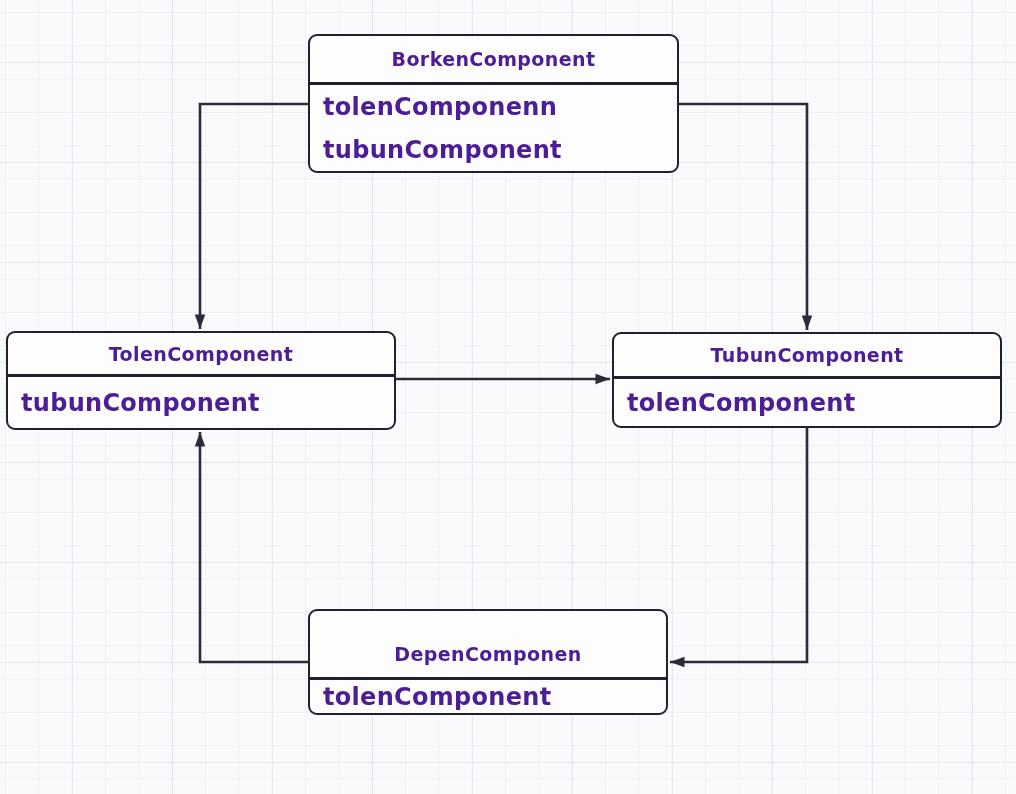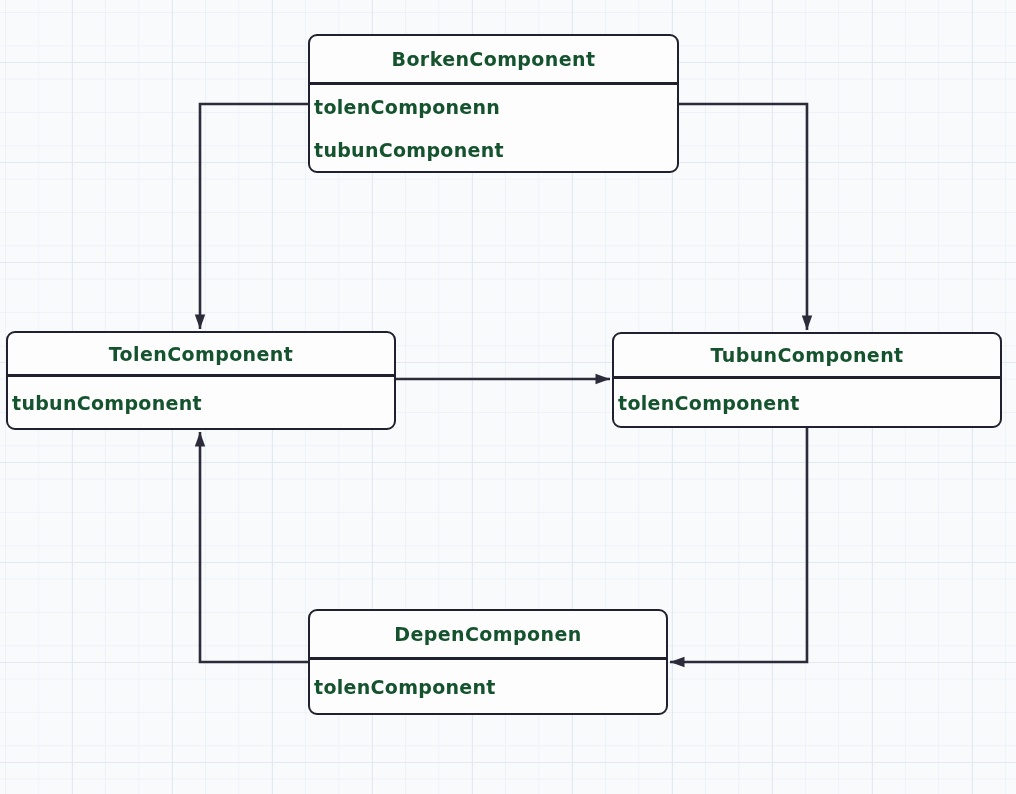--- a/index.html
+++ b/index.html
@@ -17,42 +17,42 @@
     background-position:72px 62px,72px 62px,5px 12px,5px 12px;
     font-family:"DejaVu Sans","Liberation Sans",sans-serif;
   }
   .node{
     position:absolute;
     box-sizing:border-box;
     background:#fdfdfe;
     border:2.5px solid #20202e;
     border-radius:9px;
     display:flex;flex-direction:column;
-    font-weight:bold;color:#14532d;
+    font-weight:bold;color:#4c1d95;
     z-index:2;
   }
   .node-title{
     flex:0 0 auto;
     display:flex;align-items:center;justify-content:center;
     font-size:19px;letter-spacing:.4px;
     border-bottom:3px solid #20202e;
   }
   .node-fields{flex:1;display:flex;flex-direction:column;}
   .node-field{
     flex:1;display:flex;align-items:center;
-    padding-left:4px;font-size:19px;letter-spacing:.3px;
+    padding-left:13px;font-size:24px;letter-spacing:.3px;
   }
   #node-borken{left:308px;top:34px;width:371px;height:139px;}
   #node-borken .node-title{height:46px;}
   #node-tolen{left:6px;top:331px;width:390px;height:99px;}
   #node-tolen .node-title{height:41px;}
   #node-tubun{left:612px;top:332px;width:390px;height:96px;}
   #node-tubun .node-title{height:42px;}
   #node-depen{left:308px;top:609px;width:360px;height:106px;}
-  #node-depen .node-title{height:46px;}
+  #node-depen .node-title{height:46px;margin-top:20px;}
   svg.edges{
     position:absolute;left:0;top:0;width:1016px;height:794px;
     z-index:3;pointer-events:none;
   }
   svg.edges path{pointer-events:stroke;}
 </style>
 </head>
 <body>
 
 <div class="canvas">

